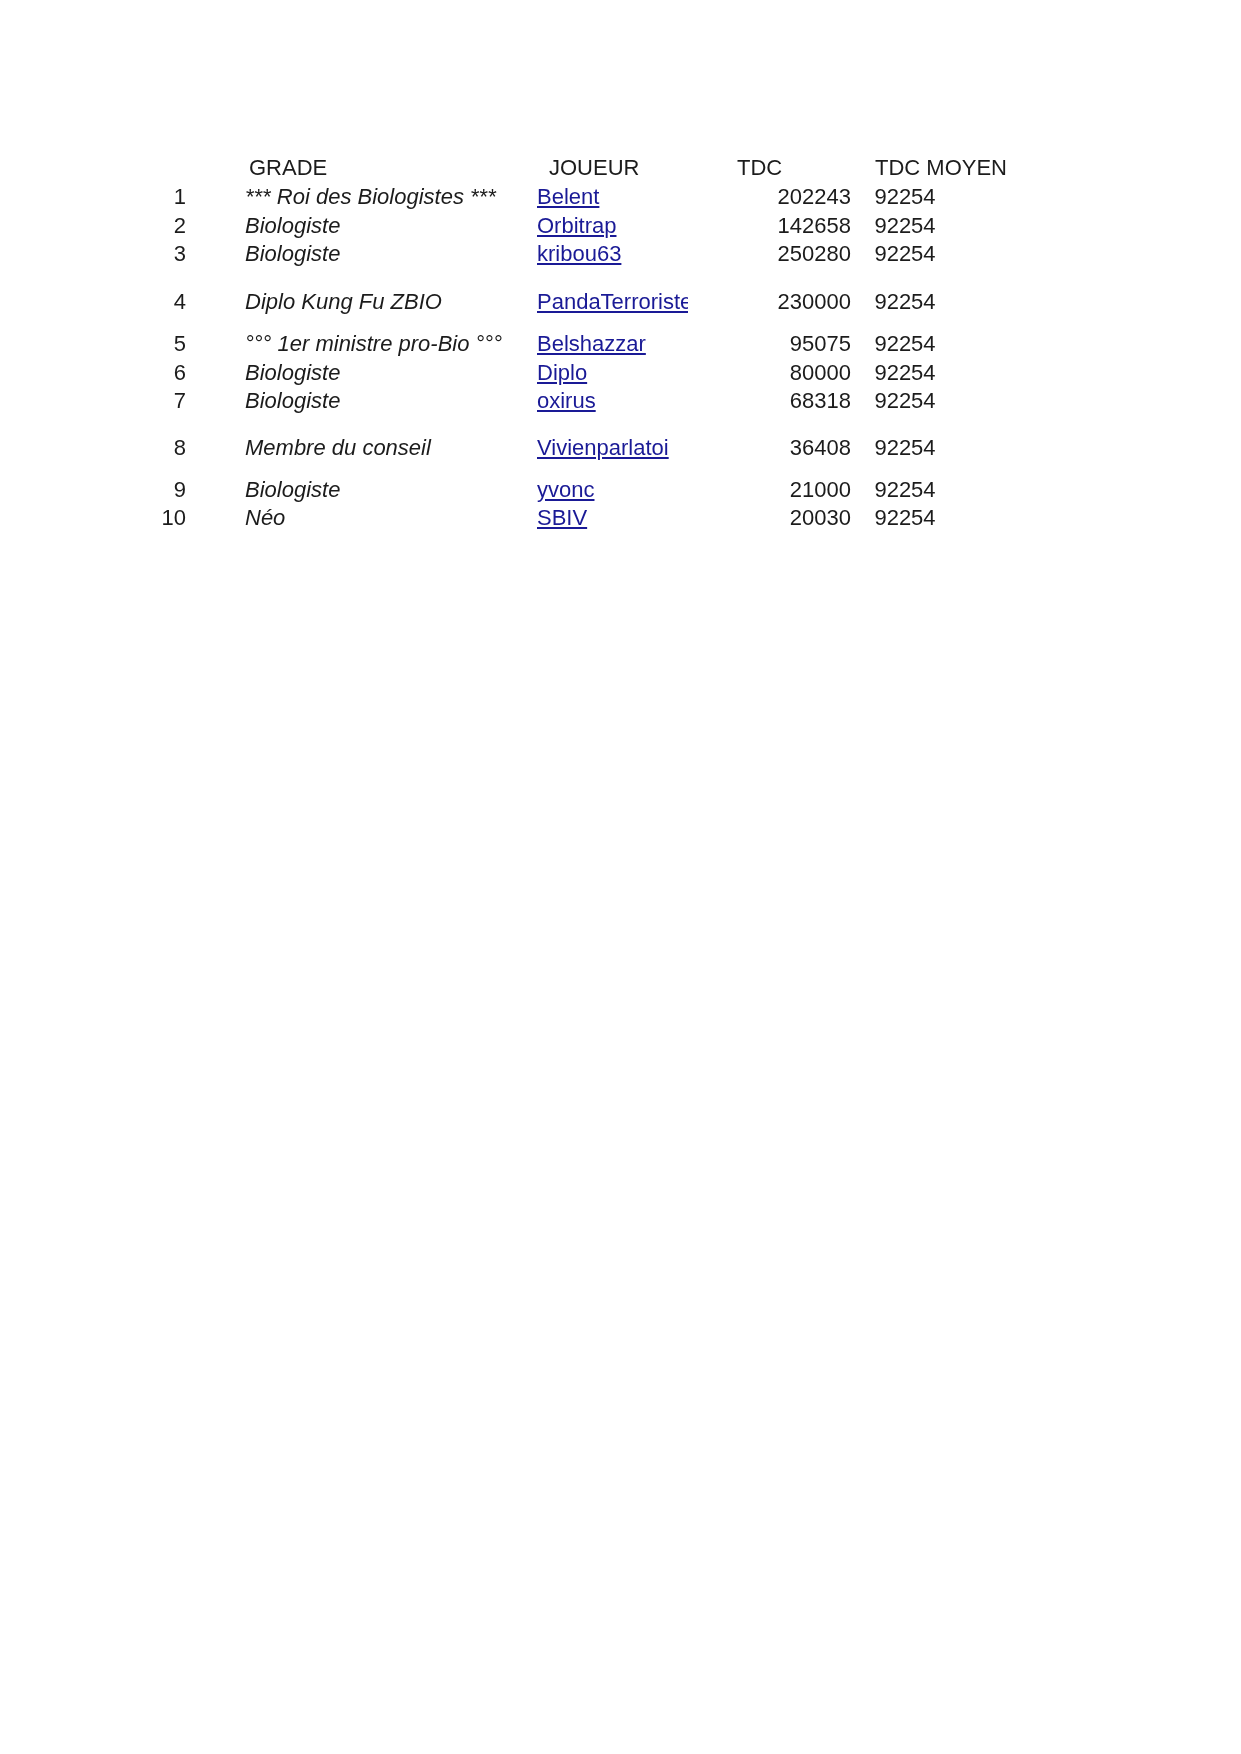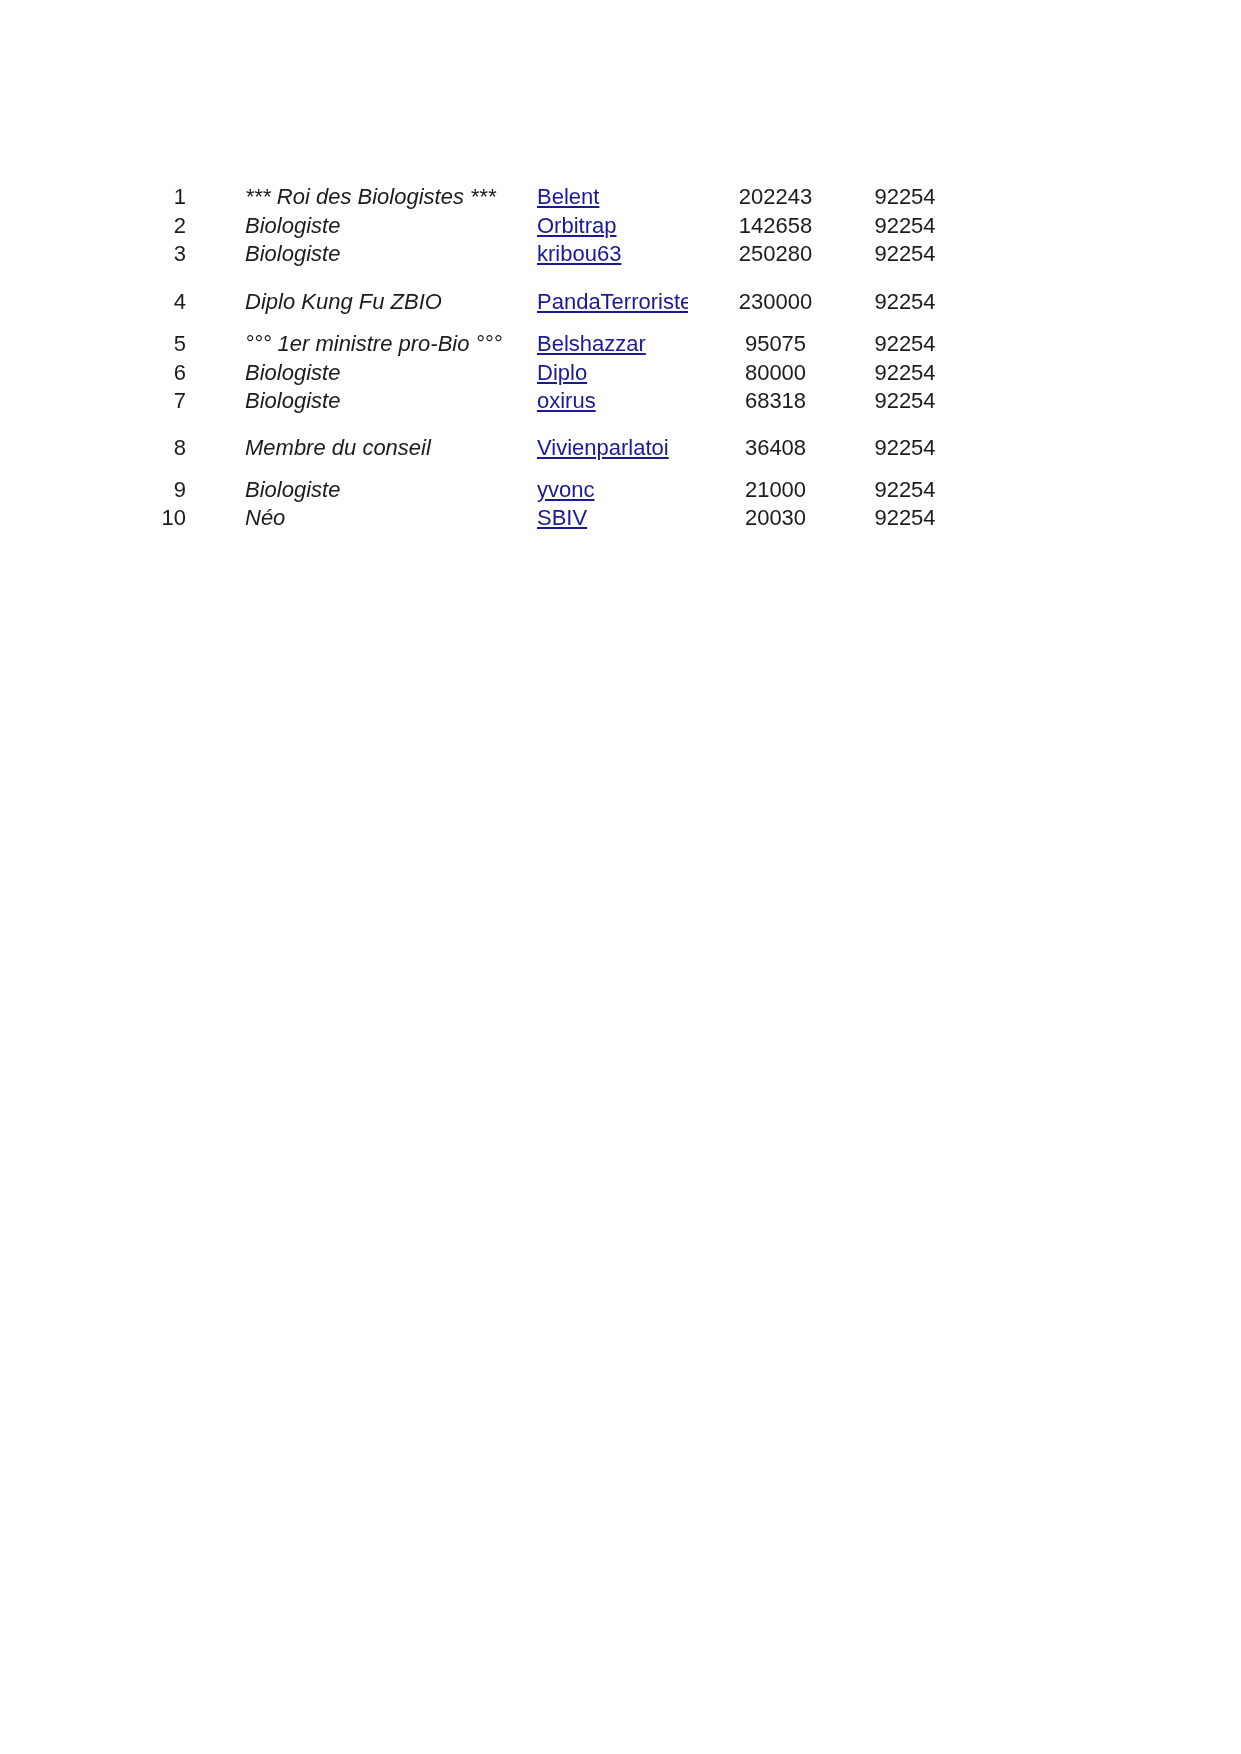--- a/index.html
+++ b/index.html
@@ -30,37 +30,43 @@
     white-space: nowrap;
   }
   .rank   { left: 100px; width: 86px;  text-align: right; }
   .grade  { left: 245px; width: 300px; text-align: left; font-style: italic; }
   .joueur {
     left: 537px;
     width: 151px;
     overflow: hidden;
     text-align: left;
   }
-  .tdc    { left: 700px; width: 151px; text-align: center; }
+  .tdc    { left: 700px; width: 151px; text-align: right; }
   .moyen  { left: 845px; width: 120px; text-align: center; }
   .h-grade  { left: 249px; }
   .h-joueur { left: 549px; }
   .h-tdc    { left: 737px; }
   .h-moyen  { left: 875px; }
   a.player-link {
     color: #1a1a96;
     text-decoration: underline;
     cursor: pointer;
   }
 </style>
 </head>
 <body>
 
 <div class="page">
 
+  <div class="row" style="top:153px">
+    <span class="cell h-grade">GRADE</span>
+    <span class="cell h-joueur">JOUEUR</span>
+    <span class="cell h-tdc">TDC</span>
+    <span class="cell h-moyen">TDC MOYEN</span>
+  </div>
 
   <div class="row" style="top:182px">
     <span class="cell rank">1</span>
     <span class="cell grade">*** Roi des Biologistes ***</span>
     <a href="#" class="cell joueur player-link">Belent</a>
     <span class="cell tdc">202243</span>
     <span class="cell moyen">92254</span>
   </div>
 
   <div class="row" style="top:211px">

